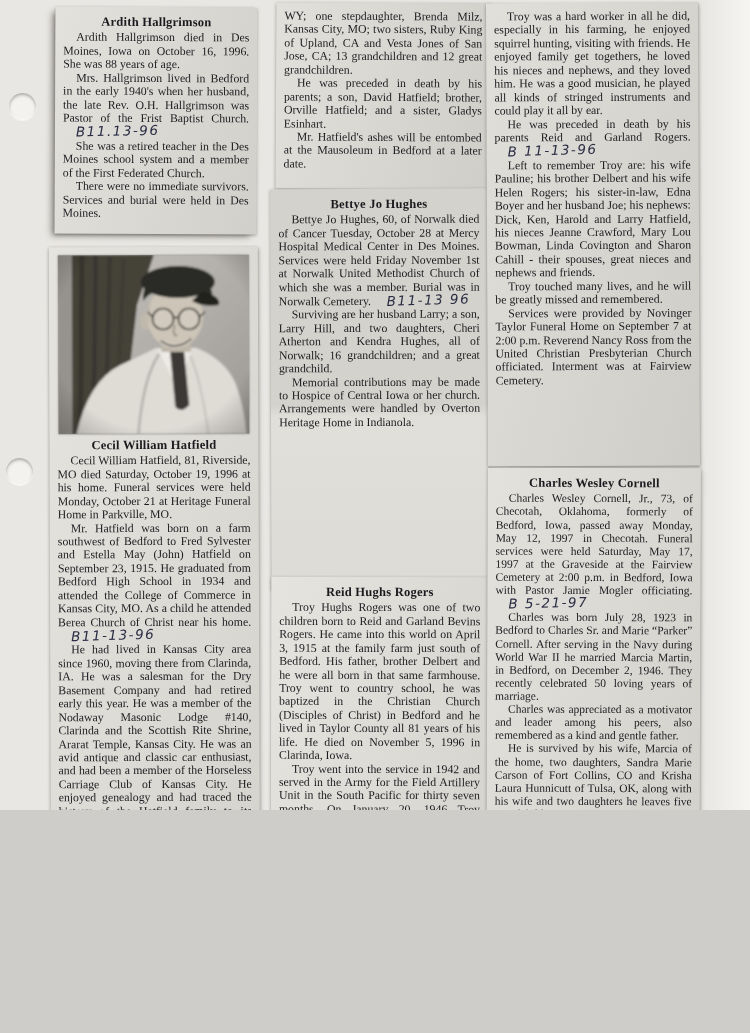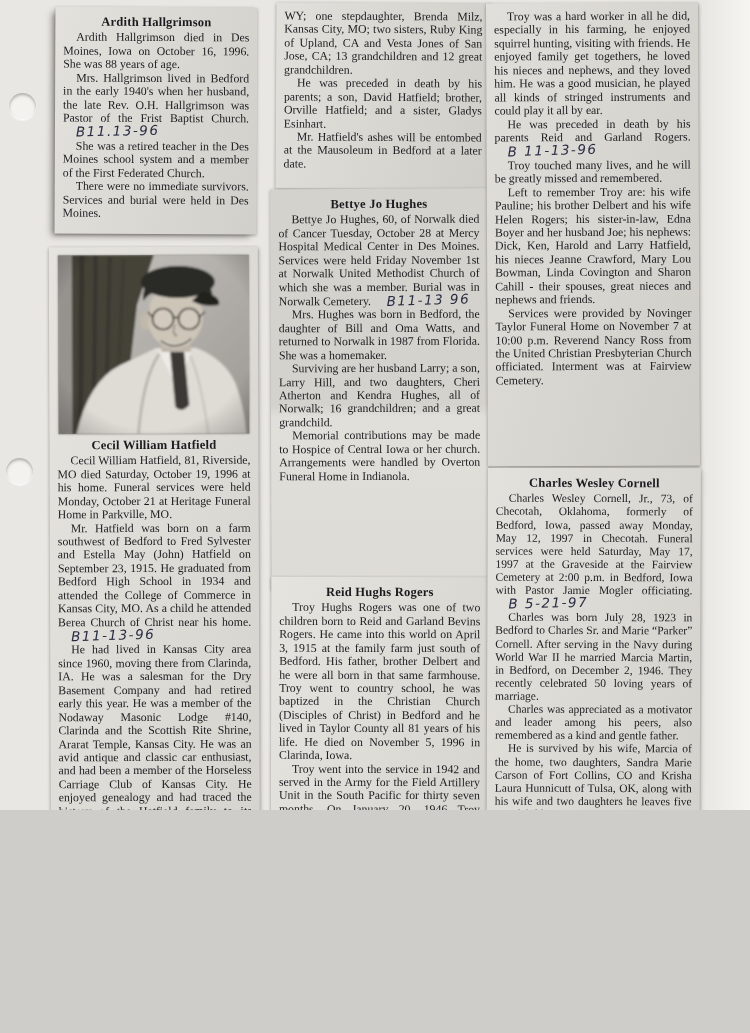--- a/index.html
+++ b/index.html
@@ -166,41 +166,40 @@
         <p class="para noindent">WY; one stepdaughter, Brenda Milz, Kansas City, MO; two sisters, Ruby King of Upland, CA and Vesta Jones of San Jose, CA; 13 grandchildren and 12 great grandchildren.</p>
         <p class="para">He was preceded in death by his parents; a son, David Hatfield; brother, Orville Hatfield; and a sister, Gladys Esinhart.</p>
         <p class="para">Mr. Hatfield's ashes will be entombed at the Mausoleum in Bedford at a later date.</p>
       </div>
   </article>
 
   <article class="clip clip-hughes">
     <h3 class="title">Bettye Jo Hughes</h3>
     <div class="body">
         <p class="para">Bettye Jo Hughes, 60, of Norwalk died of Cancer Tuesday, October 28 at Mercy Hospital Medical Center in Des Moines. Services were held Friday November 1st at Norwalk United Methodist Church of which she was a member. Burial was in Norwalk Cemetery. <span class="hw">B11-13 96</span></p>
-        <p class="para">Mrs. Hughes was born in Bedford, the daughter of Bill and Oma Watts, and returned to Norwalk in 1987 from Florida. She was a homemaker.</p>
         <p class="para">Surviving are her husband Larry; a son, Larry Hill, and two daughters, Cheri Atherton and Kendra Hughes, all of Norwalk; 16 grandchildren; and a great grandchild.</p>
-        <p class="para">Memorial contributions may be made to Hospice of Central Iowa or her church. Arrangements were handled by Overton Funeral Home in Indianola.</p>
+        <p class="para">Memorial contributions may be made to Hospice of Central Iowa or her church. Arrangements were handled by Overton Heritage Home in Indianola.</p>
       </div>
   </article>
 
   <article class="clip clip-rogers">
     <h3 class="title">Reid Hughs Rogers</h3>
     <div class="body">
         <p class="para">Troy Hughs Rogers was one of two children born to Reid and Garland Bevins Rogers. He came into this world on April 3, 1915 at the family farm just south of Bedford. His father, brother Delbert and he were all born in that same farmhouse. Troy went to country school, he was baptized in the Christian Church (Disciples of Christ) in Bedford and he lived in Taylor County all 81 years of his life. He died on November 5, 1996 in Clarinda, Iowa.</p>
         <p class="para">Troy went into the service in 1942 and served in the Army for the Field Artillery Unit in the South Pacific for thirty seven months. On January 20, 1946 Troy married Pauline Mitchell. For thirty five years they worked side by side farming, the last fifteen years they have lived in town. Whether farming or being at home, they always enjoyed being together. On January 20 of this year Pauline and Troy celebrated their 50 year wedding anniversary.</p>
       </div>
   </article>
 
   <article class="clip clip-rogers-cont">
     <div class="body">
         <p class="para">Troy was a hard worker in all he did, especially in his farming, he enjoyed squirrel hunting, visiting with friends. He enjoyed family get togethers, he loved his nieces and nephews, and they loved him. He was a good musician, he played all kinds of stringed instruments and could play it all by ear.</p>
         <p class="para">He was preceded in death by his parents Reid and Garland Rogers. <span class="hw">B 11-13-96</span></p>
+        <p class="para">Left to remember Troy are: his wife Pauline; his brother Delbert and his wife Helen Rogers; his sister-in-law, Edna Boyer and her husband Joe; his nephews: Dick, Ken, Harold and Larry Hatfield, his nieces Jeanne Crawford, Mary Lou Bowman, Linda Covington and Sharon Cahill - their spouses, great nieces and nephews and friends.</p>
         <p class="para">Troy touched many lives, and he will be greatly missed and remembered.</p>
-        <p class="para">Left to remember Troy are: his wife Pauline; his brother Delbert and his wife Helen Rogers; his sister-in-law, Edna Boyer and her husband Joe; his nephews: Dick, Ken, Harold and Larry Hatfield, his nieces Jeanne Crawford, Mary Lou Bowman, Linda Covington and Sharon Cahill - their spouses, great nieces and nephews and friends.</p>
-        <p class="para">Services were provided by Novinger Taylor Funeral Home on November 7 at 10:00 p.m. Reverend Nancy Ross from the United Christian Presbyterian Church officiated. Interment was at Fairview Cemetery.</p>
+        <p class="para">Services were provided by Novinger Taylor Funeral Home on September 7 at 2:00 p.m. Reverend Nancy Ross from the United Christian Presbyterian Church officiated. Interment was at Fairview Cemetery.</p>
       </div>
   </article>
 
   <article class="clip clip-cornell">
     <h3 class="title">Charles Wesley Cornell</h3>
     <div class="body">
         <p class="para">Charles Wesley Cornell, Jr., 73, of Checotah, Oklahoma, formerly of Bedford, Iowa, passed away Monday, May 12, 1997 in Checotah. Funeral services were held Saturday, May 17, 1997 at the Graveside at the Fairview Cemetery at 2:00 p.m. in Bedford, Iowa with Pastor Jamie Mogler officiating. <span class="hw">B 5-21-97</span></p>
         <p class="para">Charles was born July 28, 1923 in Bedford to Charles Sr. and Marie “Parker” Cornell. After serving in the Navy during World War II he married Marcia Martin, in Bedford, on December 2, 1946. They recently celebrated 50 loving years of marriage.</p>
         <p class="para">Charles was appreciated as a motivator and leader among his peers, also remembered as a kind and gentle father.</p>
         <p class="para">He is survived by his wife, Marcia of the home, two daughters, Sandra Marie Carson of Fort Collins, CO and Krisha Laura Hunnicutt of Tulsa, OK, along with his wife and two daughters he leaves five grandchildren, Kyle, Harold, and Bobby Carson,</p>

